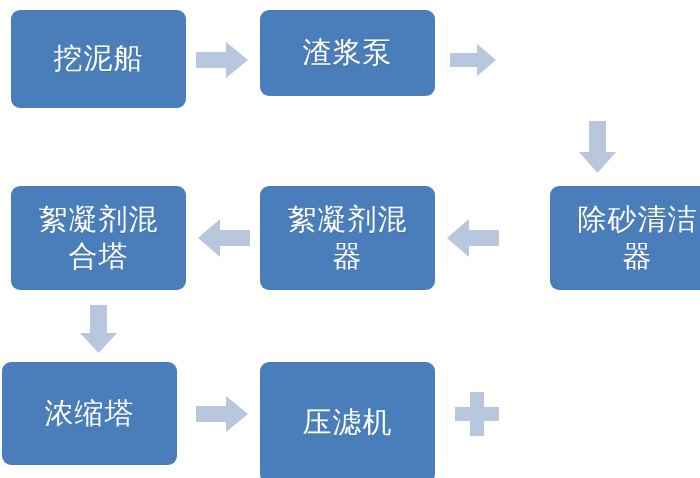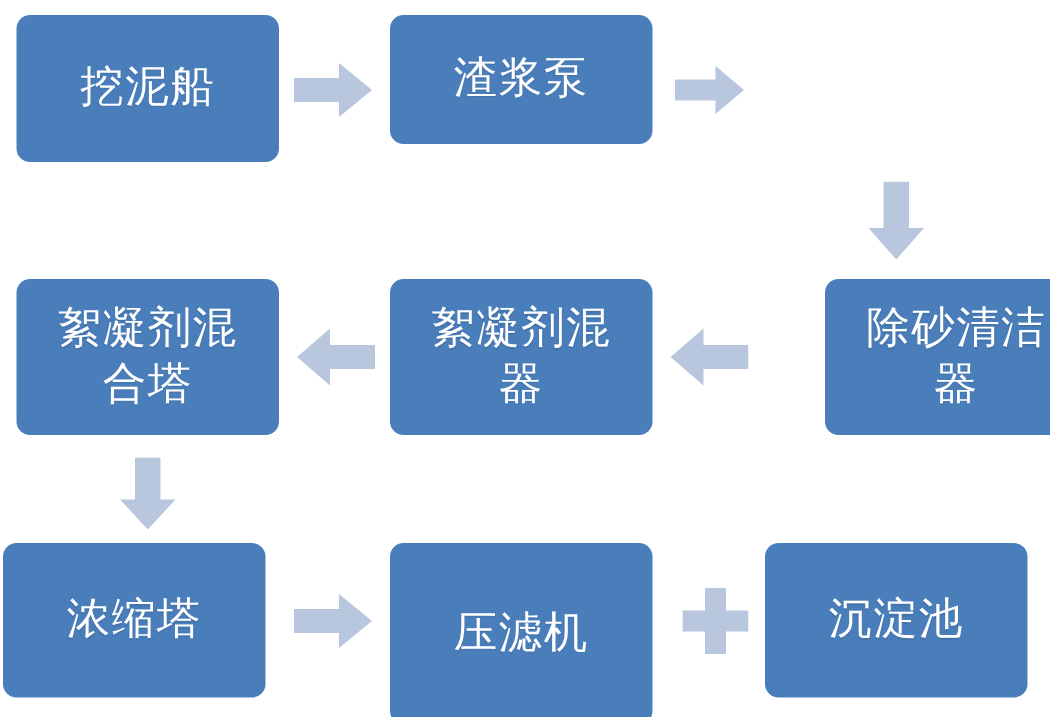--- a/index.html
+++ b/index.html
@@ -131,17 +131,14 @@
   <div class="node" style="left:260px; top:362px; width:175px; height:121px;">
     <span class="node-label">压滤机</span>
   </div>
 
   <div class="plus" style="left:455px; top:392px; width:44px; height:44px;">
     <svg viewBox="0 0 44 44" xmlns="http://www.w3.org/2000/svg" aria-hidden="true">
       <path d="M15 0 H29 V15 H44 V29 H29 V44 H15 V29 H0 V15 H15 Z"></path>
     </svg>
   </div>
 
-  <div class="node" style="left:510px; top:362px; width:175px; height:103px;">
-    <span class="node-label">沉淀池</span>
-  </div>
 
 </div>
 
 </body></html>

